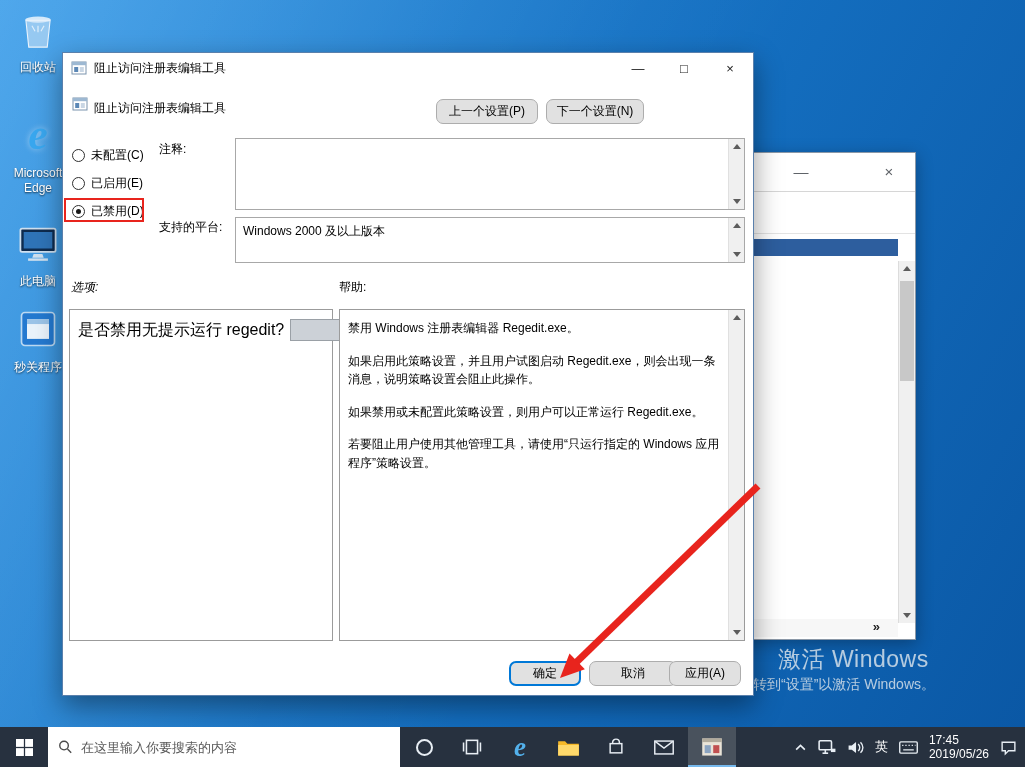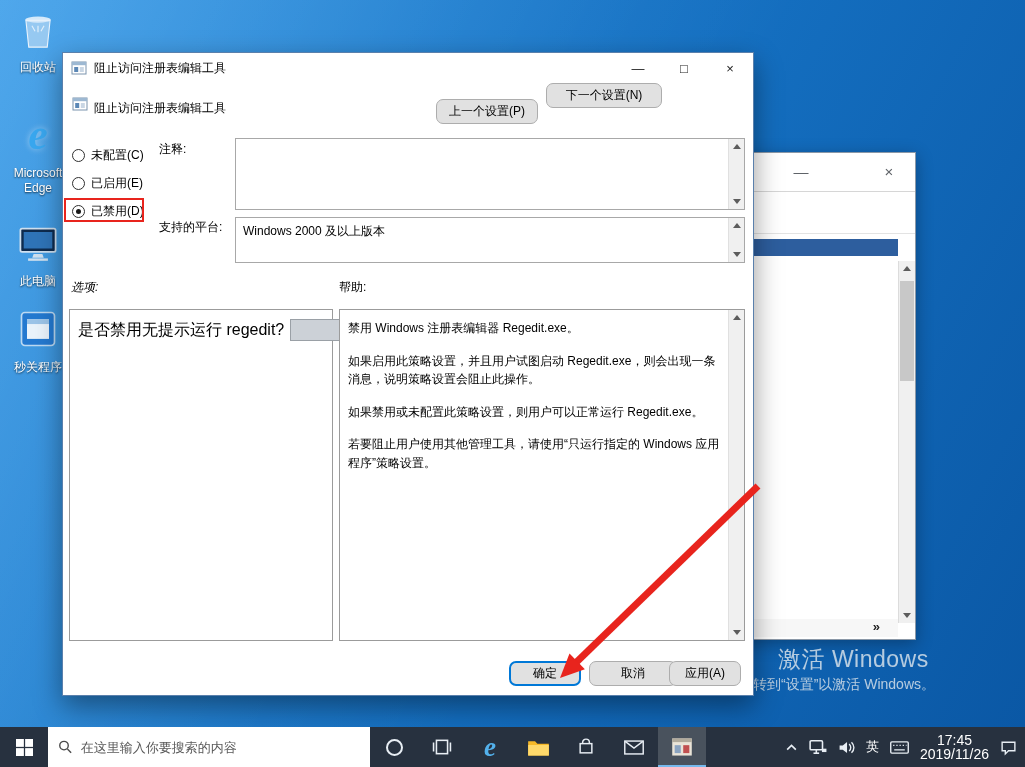--- a/index.html
+++ b/index.html
@@ -48,21 +48,21 @@
   .win-controls{ margin-left:auto; display:flex; height:100%; }
   .win-btn{ width:46px; height:100%; display:flex; align-items:center; justify-content:center; font-size:13px; color:#1a1a1a; cursor:default; }
   .dlg-body{ position:absolute; left:0; right:0; top:30px; bottom:0; }
 
   .hdr-icon{ position:absolute; left:9px; top:13px; }
   .hdr-title{ position:absolute; left:31px; top:17px; }
 
   button{ font-family:inherit; font-size:12px; background:#e1e1e1; border:1px solid #adadad; cursor:default; }
   .btn{ position:absolute; display:flex; align-items:center; justify-content:center;border-radius:7px; }
   .btn-prev{ left:373px; top:16px; width:102px; height:25px; }
-  .btn-next{ left:483px; top:0; width:116px; height:25px; }
+  .btn-next{ left:483px; top:16px; width:98px; height:25px; }
   .btn-ok{ left:446px; top:578px; width:72px; height:25px; border:2px solid #0078d7; }
   .btn-cancel{ left:526px; top:578px; width:88px; height:25px; }
   .btn-apply{ left:606px; top:578px; width:72px; height:25px; }
 
   .radio-row{ position:absolute; left:9px; height:17px; display:flex; align-items:center; gap:6px; }
   .rr1{ top:64px; } .rr2{ top:92px; } .rr3{ top:120px; }
   .radio-circle{ width:13px; height:13px; border:1px solid #2f2f2f; border-radius:50%; background:#fff; position:relative; flex:none; }
   .radio-circle.checked::after{ content:""; position:absolute; inset:3px; border-radius:50%; background:#1a1a1a; }
 
   .lbl{ position:absolute; }
@@ -93,31 +93,31 @@
   .help-text{ position:absolute; left:0; top:0; right:16px; bottom:0; padding:9px 8px; line-height:1.55; }
   .help-text p{ margin:0 0 14px; }
 
   
   .red-box{ position:absolute; left:64px; top:198px; width:80px; height:24px; border:2px solid #e8241d; z-index:20; pointer-events:none; }
   .arrow-svg{ position:absolute; left:0; top:0; z-index:21; pointer-events:none; }
 
   
   .taskbar{ position:absolute; left:0; right:0; bottom:0; height:40px; background:#27313f; display:flex; align-items:stretch; z-index:30; color:#e8eef4; }
   .tb-start{ width:48px; display:flex; align-items:center; justify-content:center; }
-  .tb-search{ width:322px; background:#fff; display:flex; align-items:center; padding:16px 10px; gap:8px; }
+  .tb-search{ width:352px; background:#fff; display:flex; align-items:center; padding:16px 10px; gap:8px; }
   .tb-search input{ border:none; outline:none; background:transparent; width:100%; font-size:13px; color:#333; font-family:inherit; }
   .tb-search input::placeholder{ color:#595959; }
   .tb-btn{ width:48px; display:flex; align-items:center; justify-content:center; }
   .tb-btn.active{ background:rgba(255,255,255,.16); box-shadow:inset 0 -2px 0 #76b9ed; }
   .cortana-ring{ width:17px; height:17px; border:2px solid #e8eef4; border-radius:50%; display:block; }
   .edge-e{ font-size:27px; font-weight:bold; color:#53b1ec; line-height:1; font-family:"Liberation Serif","DejaVu Serif",serif; font-style:italic; }
   .tray{ margin-left:auto; display:flex; align-items:center; gap:11px; padding-right:8px; }
   .tray-item{ display:flex; align-items:center; justify-content:center; }
   .ime{ font-size:13px; color:#fff; }
-  .clock{ text-align:center; font-size:14px; line-height:14px; color:#fff; }
+  .clock{ text-align:left; font-size:12px; line-height:14px; color:#fff; }
 </style>
 </head>
 <body>
 
 <div class="desktop-icon" style="top:6px">
   <div class="ic">
     <svg width="44" height="46" viewBox="0 0 40 40">
       <ellipse cx="20" cy="11.5" rx="11.5" ry="2.8" fill="rgba(236,246,253,.85)"></ellipse>
       <path d="M9 12h22l-2.6 24.5H11.6z" fill="rgba(214,232,248,.55)" stroke="#eaf3fc" stroke-width="1"></path>
       <path d="M14.5 17l2.8 5M20 17v6M25.5 17l-2.8 5" stroke="#ffffff" stroke-width="1.1" opacity=".7" fill="none"></path>
@@ -377,21 +377,21 @@
     </span>
     <span class="tray-item ime">英</span>
     <span class="tray-item">
       <svg width="19" height="13" viewBox="0 0 18 12">
         <rect x="0.7" y="0.7" width="16.6" height="10.6" rx="1" fill="none" stroke="#e8eef4" stroke-width="1.3"></rect>
         <path d="M3 4h1.2M6 4h1.2M9 4h1.2M12 4h1.2M15 4h0.6M4 8.2h10" stroke="#e8eef4" stroke-width="1.2"></path>
       </svg>
     </span>
     <div class="clock">
       <div>17:45</div>
-      <div>2019/11/26</div>
+      <div>2019/05/26</div>
     </div>
     <span class="tray-item">
       <svg width="17" height="17" viewBox="0 0 16 16">
         <path d="M2 3h12v8H8l-3 3v-3H2z" fill="none" stroke="#e8eef4" stroke-width="1.3"></path>
       </svg>
     </span>
   </div>
 </div>
 
 </body></html>

